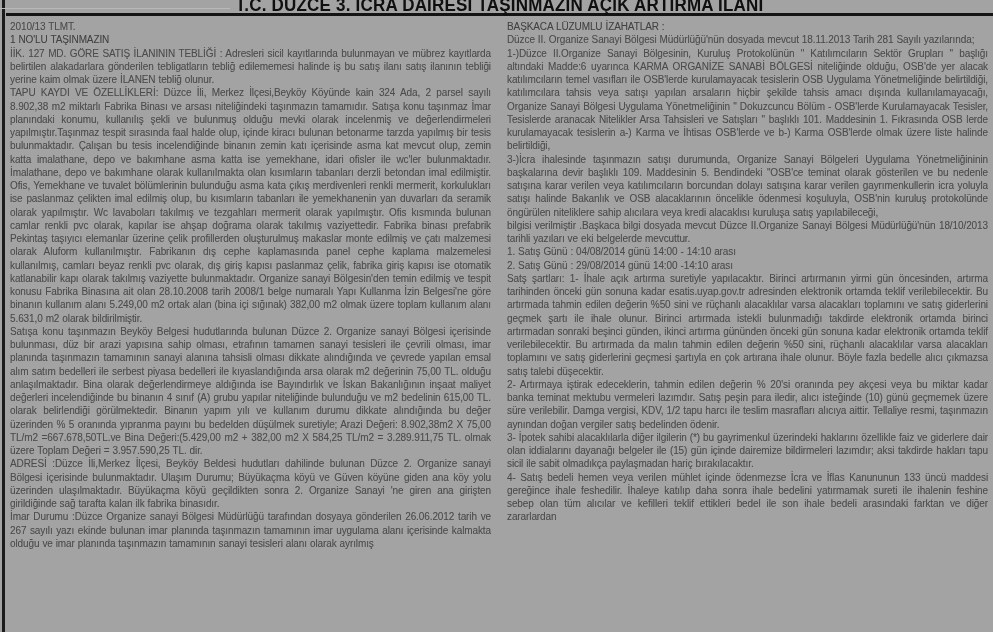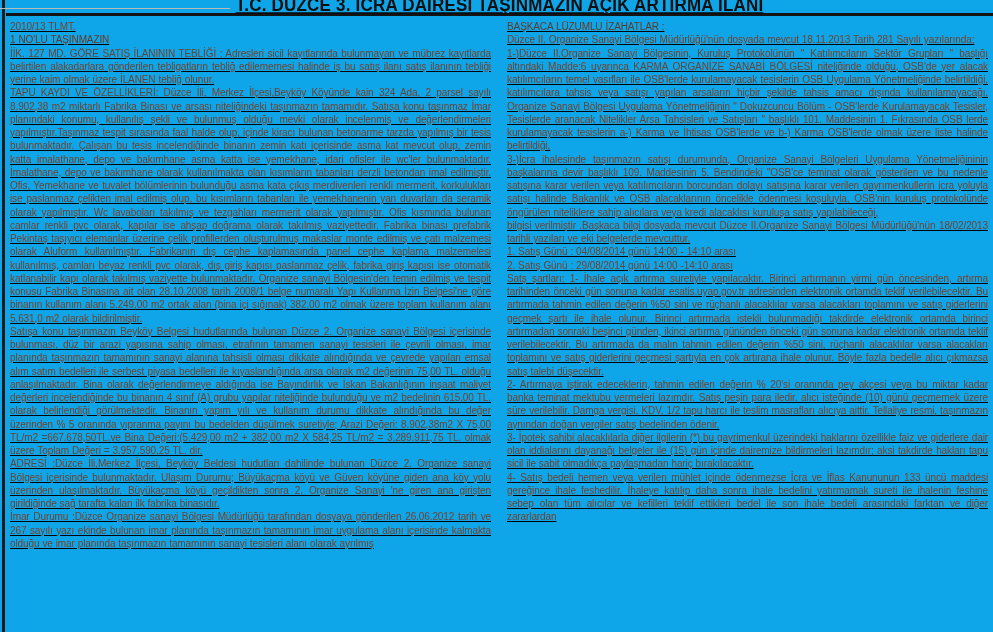--- a/index.html
+++ b/index.html
@@ -4,25 +4,24 @@
 <style>
   html, body {
     margin: 0;
     padding: 0;
     background: #e9e9e7;
   }
   .page {
     position: relative;
     width: 993px;
     height: 632px;
-    background: #0ea5e9;
+    background: #a3a3a3;
     overflow: hidden;
     font-family: "Liberation Sans", sans-serif;
     box-sizing: border-box;
-    text-decoration: underline;
   }
   .left-rule {
     position: absolute;
     left: 2px; top: 0; bottom: 0;
     width: 3px;
     background: #1b1b1b;
   }
   .top-rule {
     position: absolute;
     left: 0; top: 8px;
@@ -90,21 +89,21 @@
       <p>Satışa konu taşınmazın Beyköy Belgesi hudutlarında bulunan Düzce 2. Organize sanayi Bölgesi içerisinde bulunması, düz bir arazi yapısına sahip olması, etrafının tamamen sanayi tesisleri ile çevrili olması, imar planında taşınmazın tamamının sanayi alanına tahsisli olması dikkate alındığında ve çevrede yapılan emsal alım satım bedelleri ile serbest piyasa bedelleri ile kıyaslandığında arsa olarak m2 değerinin 75,00 TL. olduğu anlaşılmaktadır. Bina olarak değerlendirmeye aldığında ise Bayındırlık ve İskan Bakanlığının inşaat maliyet değerleri incelendiğinde bu binanın 4 sınıf (A) grubu yapılar niteliğinde bulunduğu ve m2 bedelinin 615,00 TL. olarak belirlendiği görülmektedir. Binanın yapım yılı ve kullanım durumu dikkate alındığında bu değer üzerinden % 5 oranında yıpranma payını bu bedelden düşülmek suretiyle; Arazi Değeri: 8.902,38m2 X 75,00 TL/m2 =667.678,50TL.ve Bina Değeri:(5.429,00 m2 + 382,00 m2 X 584,25 TL/m2 = 3.289.911,75 TL. olmak üzere Toplam Değeri = 3.957.590,25 TL. dir.</p>
       <p>ADRESİ    :Düzce İli,Merkez İlçesi, Beyköy Beldesi hudutları dahilinde bulunan Düzce 2. Organize sanayi Bölgesi içerisinde bulunmaktadır. Ulaşım Durumu; Büyükaçma köyü ve Güven köyüne giden ana köy yolu üzerinden ulaşılmaktadır. Büyükaçma köyü geçildikten sonra 2. Organize Sanayi 'ne giren ana girişten girildiğinde sağ tarafta kalan ilk fabrika binasıdır.</p>
       <p>İmar Durumu              :Düzce Organize sanayi Bölgesi Müdürlüğü tarafından dosyaya gönderilen 26.06.2012 tarih ve 267 sayılı yazı ekinde bulunan imar planında taşınmazın tamamının imar uygulama alanı içerisinde kalmakta olduğu ve imar planında taşınmazın tamamının sanayi tesisleri alanı olarak ayrılmış</p>
     </div>
 
     <div class="col">
       <p class="caps-head">BAŞKACA LÜZUMLU İZAHATLAR :</p>
       <p>Düzce II. Organize Sanayi Bölgesi Müdürlüğü'nün dosyada mevcut 18.11.2013 Tarih 281 Sayılı yazılarında;</p>
       <p>1-)Düzce II.Organize Sanayi Bölgesinin, Kuruluş Protokolünün " Katılımcıların Sektör Grupları " başlığı altındaki Madde:6 uyarınca KARMA ORGANİZE SANABİ BÖLGESİ niteliğinde olduğu, OSB'de yer alacak katılımcıların temel vasıfları ile OSB'lerde kurulamayacak tesislerin OSB Uygulama Yönetmeliğinde belirtildiği, katılımcılara tahsis veya satışı yapılan arsaların hiçbir şekilde tahsis amacı dışında kullanılamayacağı, Organize Sanayi Bölgesi Uygulama Yönetmeliğinin " Dokuzcuncu Bölüm - OSB'lerde Kurulamayacak Tesisler, Tesislerde aranacak Nitelikler Arsa Tahsisleri ve Satışları " başlıklı 101. Maddesinin 1. Fıkrasında OSB lerde kurulamayacak tesislerin a-) Karma ve İhtisas OSB'lerde ve b-) Karma OSB'lerde olmak üzere liste halinde belirtildiği,</p>
       <p>3-)İcra ihalesinde taşınmazın satışı durumunda, Organize Sanayi Bölgeleri Uygulama Yönetmeliğininin başkalarına devir başlıklı 109. Maddesinin 5. Bendindeki "OSB'ce teminat olarak gösterilen ve bu nedenle satışına karar verilen veya katılımcıların borcundan dolayı satışına karar verilen gayrımenkullerin icra yoluyla satışı halinde Bakanlık ve OSB alacaklarının öncelikle ödenmesi koşuluyla, OSB'nin kuruluş protokolünde öngürülen niteliklere sahip alıcılara veya kredi alacaklısı kuruluşa satış yapılabileceği,</p>
-      <p>bilgisi verilmiştir .Başkaca bilgi dosyada mevcut Düzce II.Organize Sanayi Bölgesi Müdürlüğü'nün 18/02/2013 tarihli yazıları ve eki belgelerde mevcuttur.</p>
+      <p>bilgisi verilmiştir .Başkaca bilgi dosyada mevcut Düzce II.Organize Sanayi Bölgesi Müdürlüğü'nün 18/10/2013 tarihli yazıları ve eki belgelerde mevcuttur.</p>
       <p>1.  Satış Günü : 04/08/2014 günü 14:00 - 14:10 arası</p>
       <p>2.  Satış Günü : 29/08/2014 günü 14:00 -14:10 arası</p>
       <p>Satş şartları: 1-  İhale açık artırma suretiyle yapılacaktır. Birinci artırmanın yirmi gün öncesinden, artırma tarihinden önceki gün sonuna kadar esatis.uyap.gov.tr adresinden elektronik ortamda teklif verilebilecektir. Bu artırmada tahmin edilen değerin %50 sini ve rüçhanlı alacaklılar varsa alacakları toplamını ve satış giderlerini geçmek şartı ile ihale olunur. Birinci artırmada istekli bulunmadığı takdirde elektronik ortamda birinci artırmadan sonraki beşinci günden, ikinci artırma gününden önceki gün sonuna kadar elektronik ortamda teklif verilebilecektir. Bu artırmada da malın tahmin edilen değerin %50 sini, rüçhanlı alacaklılar varsa alacakları toplamını ve satış giderlerini geçmesi şartıyla en çok artırana ihale olunur. Böyle fazla bedelle alıcı çıkmazsa satış talebi düşecektir.</p>
       <p>2- Artırmaya iştirak edeceklerin, tahmin edilen değerin % 20'si oranında pey akçesi veya bu miktar kadar banka teminat mektubu vermeleri lazımdır. Satış peşin para iledir, alıcı isteğinde (10) günü geçmemek üzere süre verilebilir. Damga vergisi, KDV, 1/2 tapu harcı ile teslim masrafları alıcıya aittir. Tellaliye resmi, taşınmazın aynından doğan vergiler satış bedelinden ödenir.</p>
       <p>3- İpotek sahibi alacaklılarla diğer ilgilerin (*) bu gayrimenkul üzerindeki haklarını özellikle faiz ve giderlere dair olan iddialarını dayanağı belgeler ile (15) gün içinde dairemize bildirmeleri lazımdır; aksi takdirde hakları tapu sicil ile sabit olmadıkça paylaşmadan hariç bırakılacaktır.</p>
       <p>4- Satış bedeli hemen veya verilen mühlet içinde ödenmezse İcra ve İflas Kanununun 133 üncü maddesi gereğince ihale feshedilir. İhaleye katılıp daha sonra ihale bedelini yatırmamak sureti ile ihalenin feshine sebep olan tüm alıcılar ve kefilleri teklif ettikleri bedel ile son ihale bedeli arasındaki farktan ve diğer zararlardan</p>
     </div>
   </div>
 </div>
 

